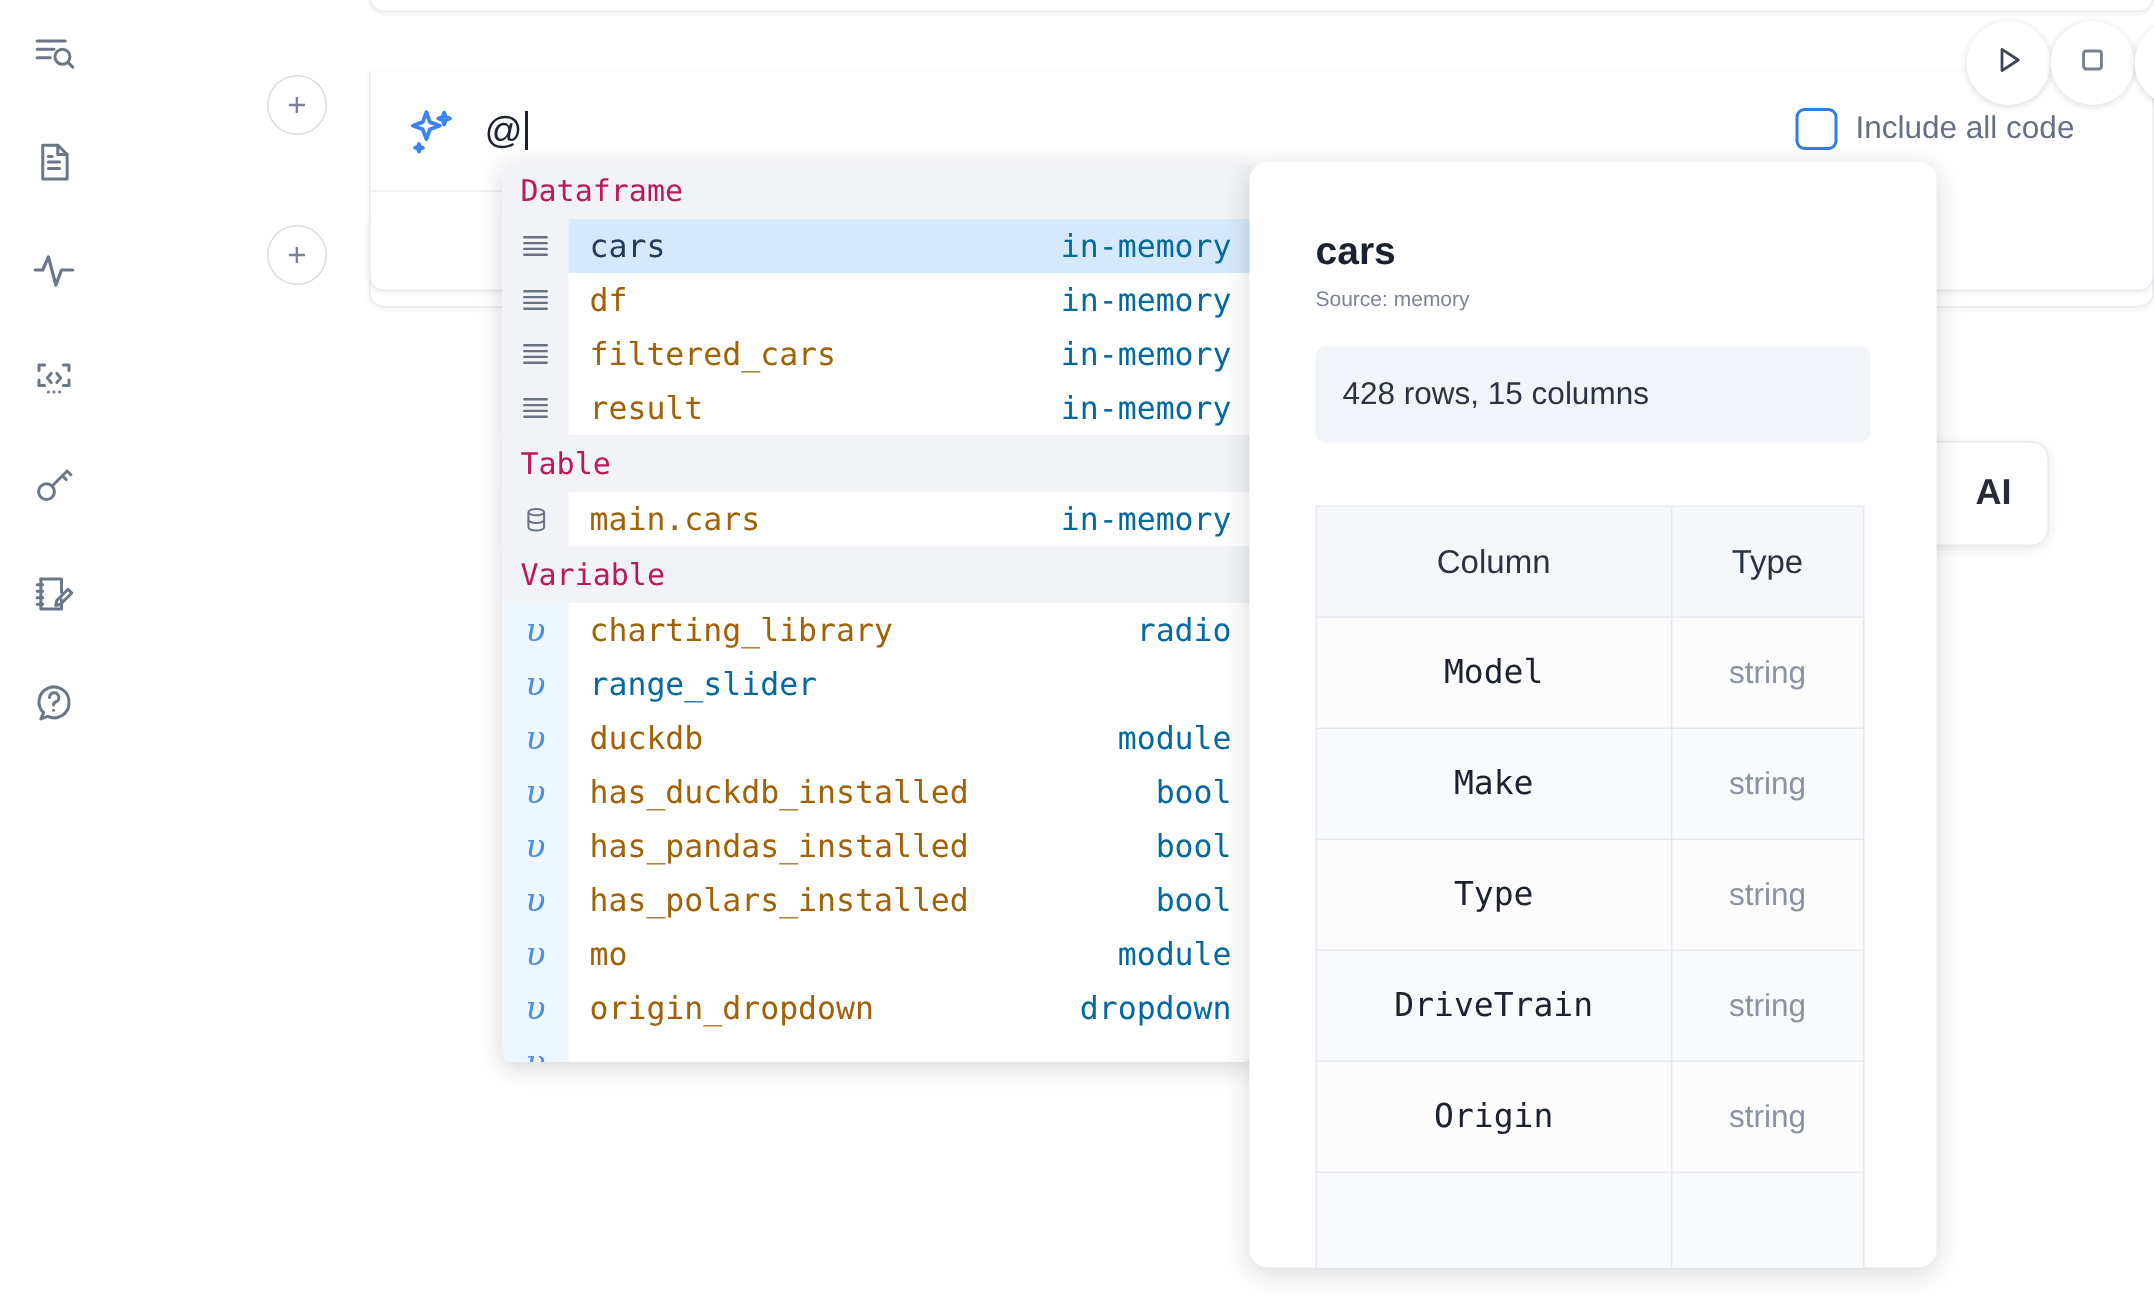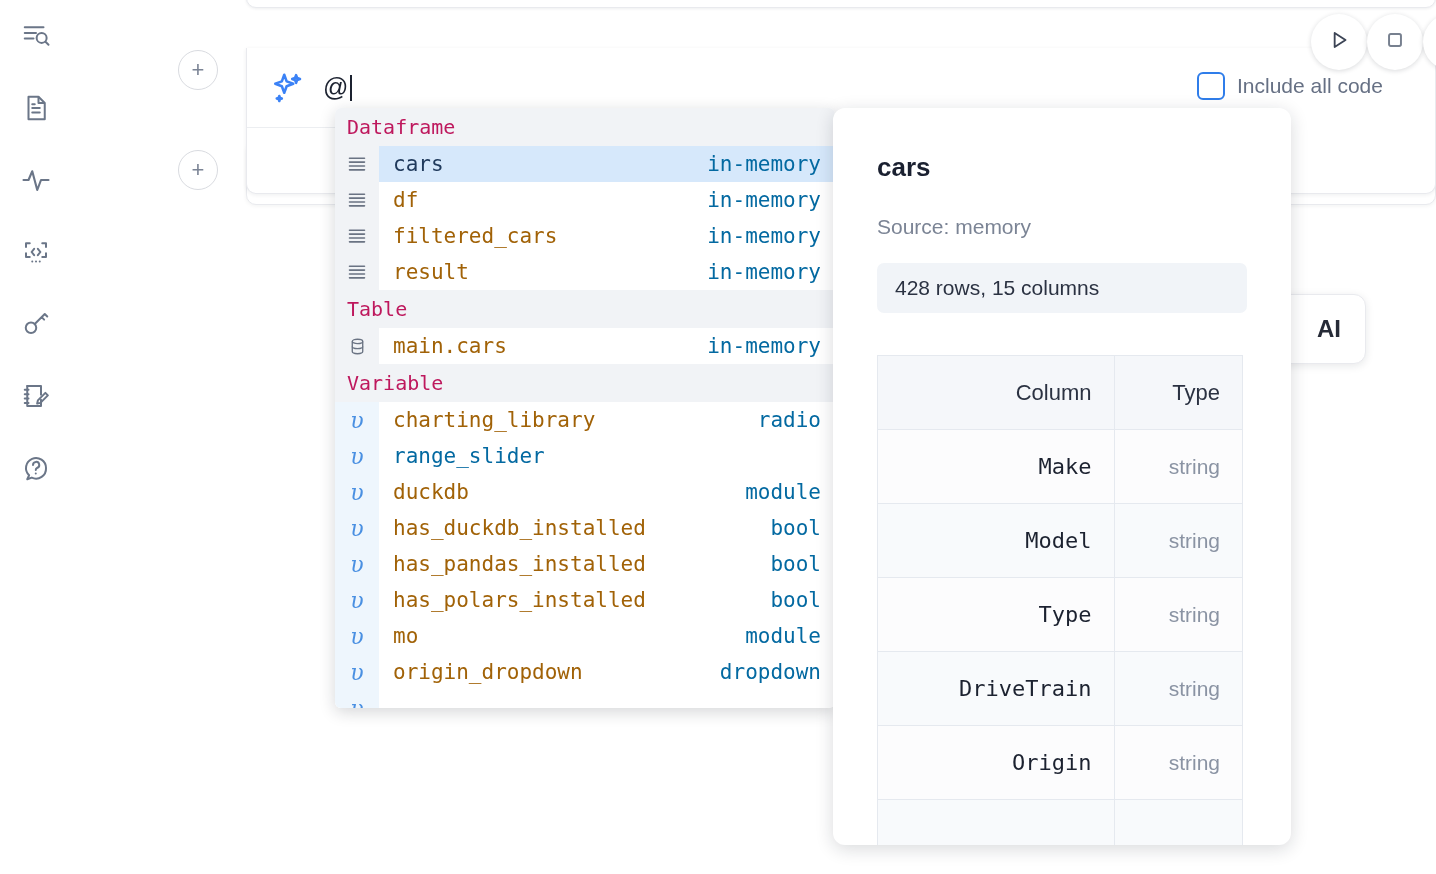--- a/index.html
+++ b/index.html
@@ -133,29 +133,29 @@
   .ac-type { color: #0369a1; padding-right: 14px; }
 
   
   .preview {
     position: absolute; left: 833px; top: 108px; width: 458px; height: 737px;
     background: #fff; border-radius: 12px;
     box-shadow: 0 4px 18px rgba(20,26,40,.16);
     overflow: hidden; z-index: 30; padding: 44px 44px 0 44px;
   }
   .pv-title { font-size: 26px; font-weight: bold; color: #1a2030; }
-  .pv-source { margin-top: 32px; font-size: 21px; color: #7b8495; }
+  .pv-source { margin-top: 8px; font-size: 14px; color: #7b8495; }
   .pv-shape {
     margin-top: 24px; background: #f1f4f8; border-radius: 7px;
-    height: 50px; display: flex; align-items: center; padding-left: 18px;
+    height: 64px; display: flex; align-items: center; padding-left: 18px;
     font-size: 21px; color: #2b3242;
   }
   .pv-table { margin-top: 42px; width: 366px; border-collapse: collapse; }
   .pv-table th, .pv-table td {
-    border: 1px solid #e5e9ef; text-align: right; padding: 0 22px; height: 74px;
+    border: 1px solid #e5e9ef; text-align: center; padding: 0 22px; height: 74px;
   }
   .pv-table th { background: #f5f7fa; font-weight: normal; font-size: 22px; color: #2b3242; }
   .pv-table td.col { font-family: "DejaVu Sans Mono", monospace; font-size: 22px; color: #1c2230; background:#fcfcfd; }
   .pv-table td.typ { font-size: 21px; color: #8a93a3; background:#fcfcfd; }
   .pv-table tr:nth-child(even) td { background: #f8fafc; }
 </style>
 </head>
 <body>
 
 <div id="root">
@@ -400,28 +400,28 @@
     <div class="pv-shape">428 rows, 15 columns</div>
     <table class="pv-table">
       <thead>
           <tr>
         <th>Column</th>
         <th>Type</th>
       </tr>
         </thead>
       <tbody id="pv-body">
           <tr>
+            <td class="col">Model</td>
+            <td class="typ">string</td>
+          </tr>
+          <tr>
             <td class="col">Make</td>
             <td class="typ">string</td>
           </tr>
           <tr>
-            <td class="col">Model</td>
-            <td class="typ">string</td>
-          </tr>
-          <tr>
             <td class="col">Type</td>
             <td class="typ">string</td>
           </tr>
           <tr>
             <td class="col">DriveTrain</td>
             <td class="typ">string</td>
           </tr>
           <tr>
             <td class="col">Origin</td>
             <td class="typ">string</td>

